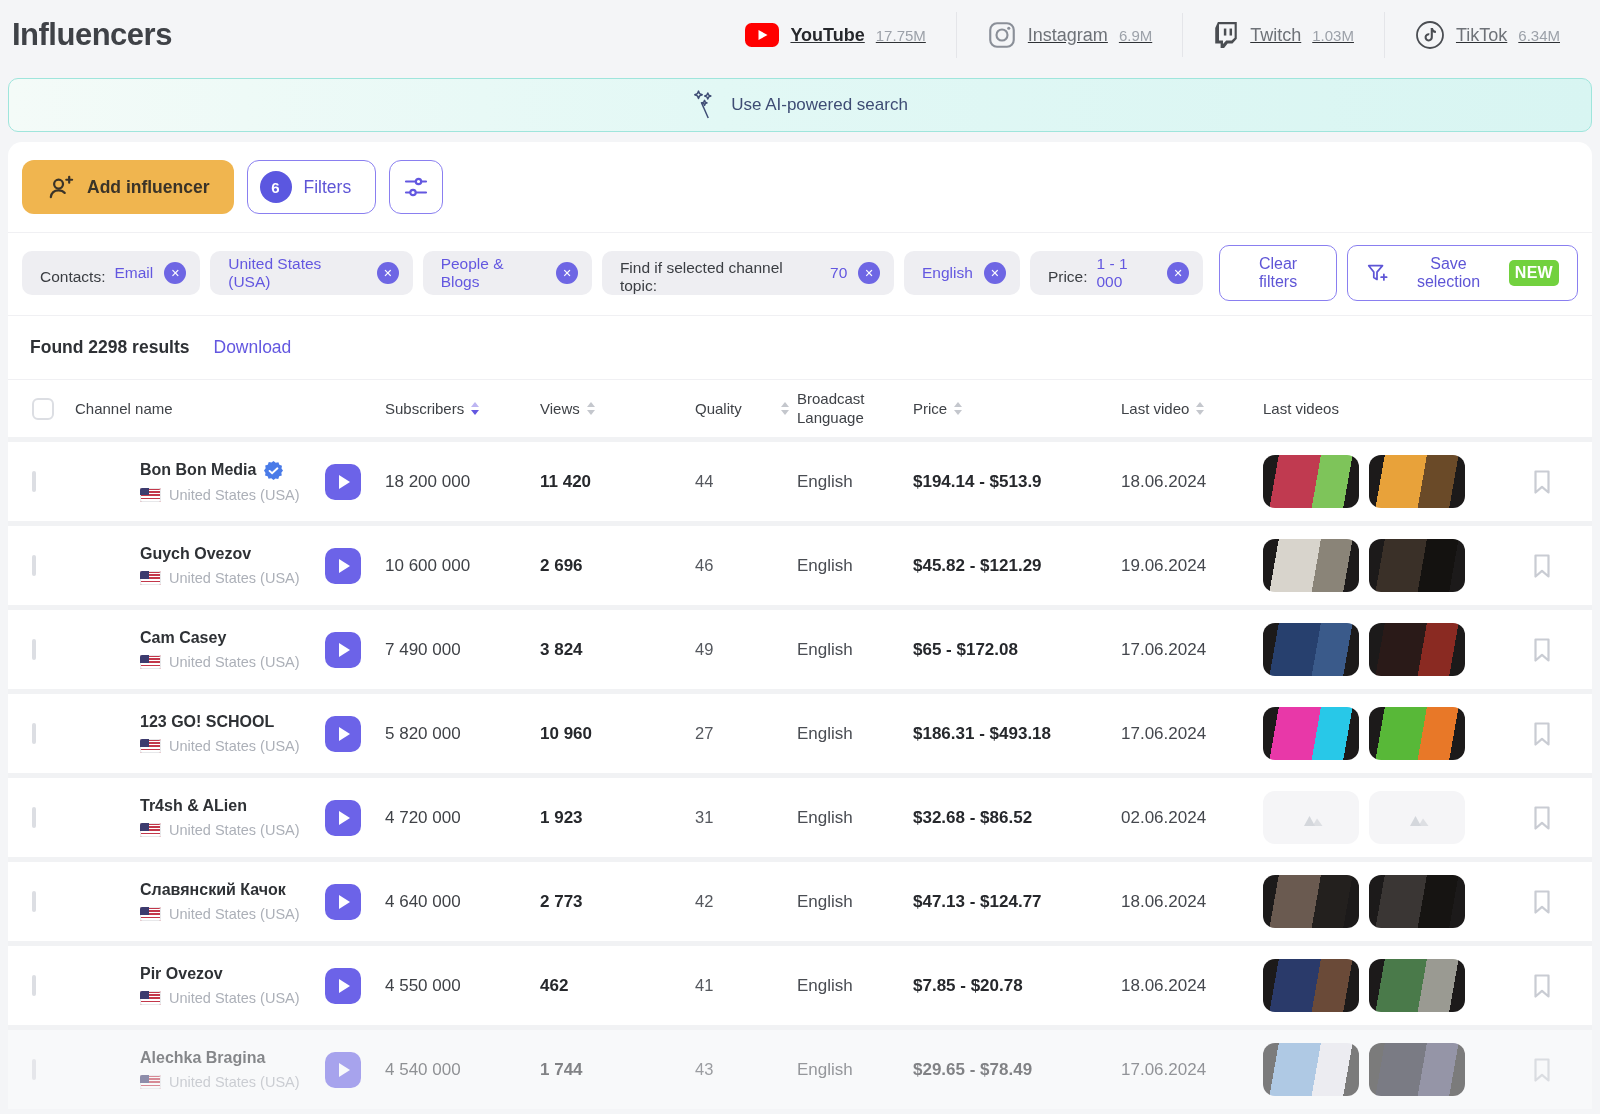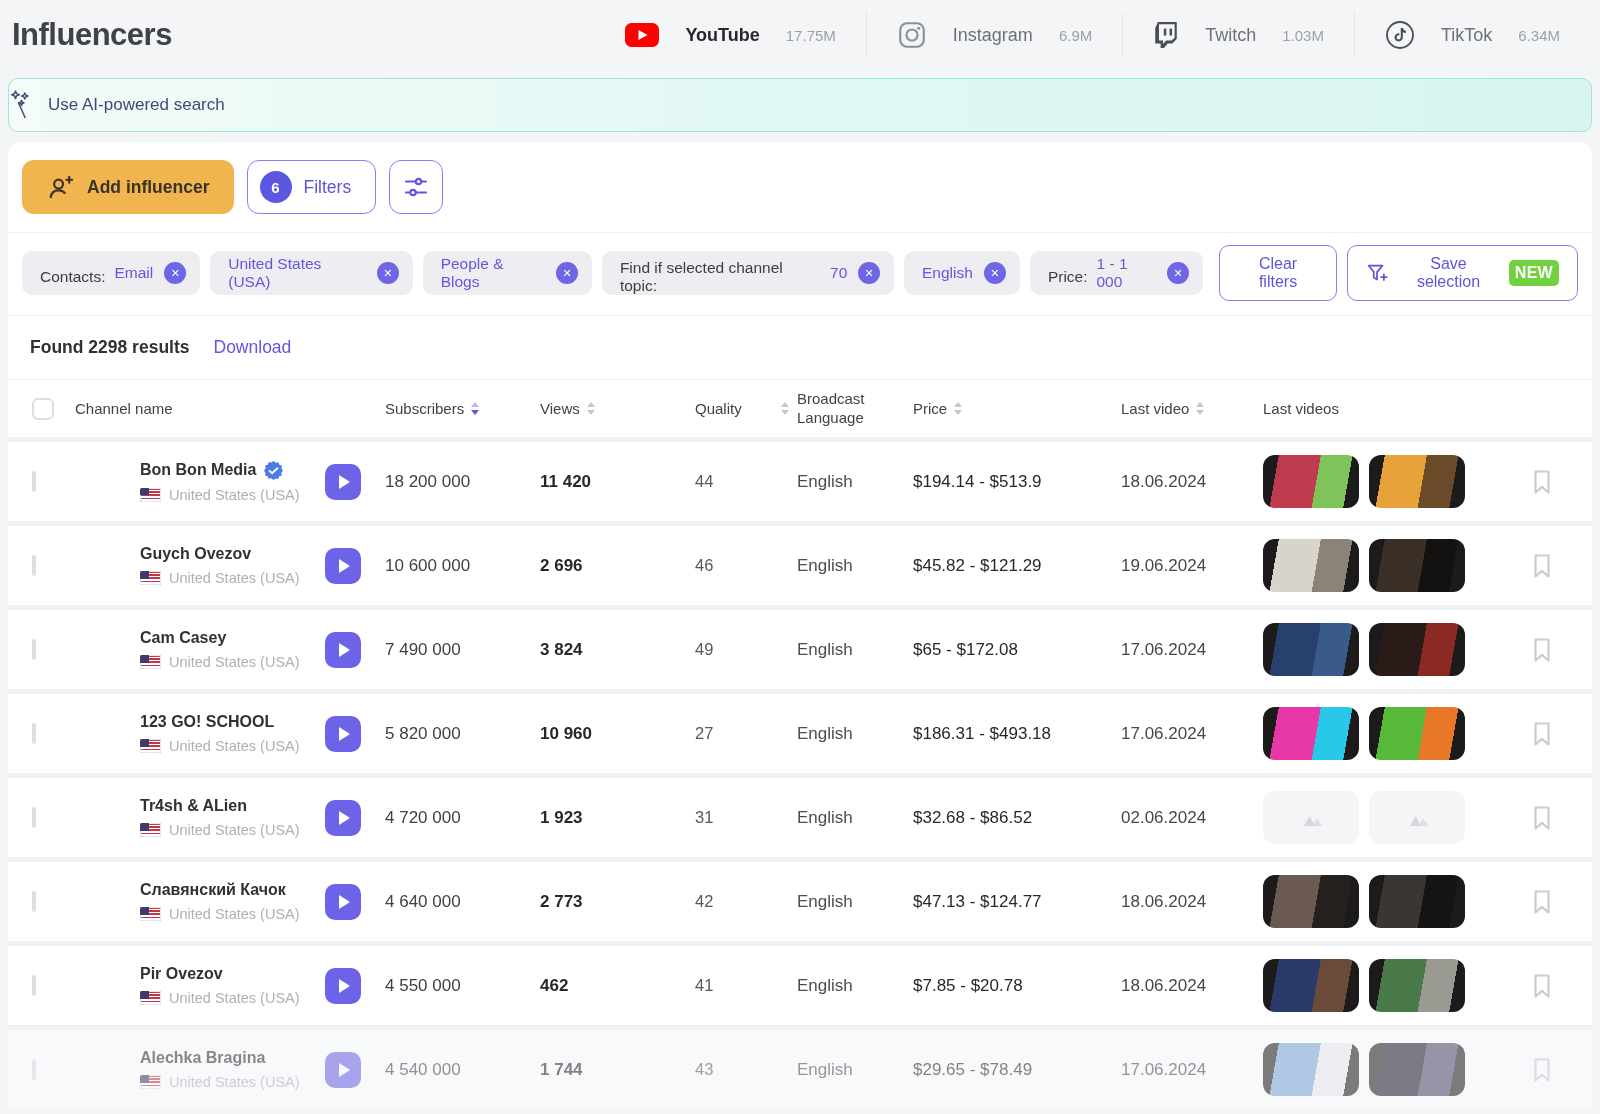--- a/index.html
+++ b/index.html
@@ -3,31 +3,31 @@
 <meta charset="utf-8">
 <style>
   * { margin:0; padding:0; box-sizing:border-box; }
   html,body { width:1600px; height:1114px; overflow:hidden; }
   body { background:var(--page-bg,#F4F5F7); font-family:"Liberation Sans",sans-serif; color:#2E3135; }
 
   
   .topbar { display:flex; justify-content:space-between; align-items:center; padding:12px 10px 12px 12px; }
   .topbar h1 { font-size:31px; font-weight:800; color:#3F4247; letter-spacing:-0.5px; }
   .platforms { display:flex; align-items:center; }
-  .platform { display:flex; align-items:center; gap:26px; padding:8px 30px; border-left:1px solid #E4E5E9; cursor:pointer; }
+  .platform { display:flex; align-items:center; gap:11px; padding:8px 30px; border-left:1px solid #E4E5E9; cursor:pointer;text-decoration:underline; }
   .platform:first-child { border-left:none; }
   .platform .p-name { font-size:18px; color:#6E7278; font-weight:500; }
   .platform.active .p-name { color:#26282C; font-weight:700; }
   .platform .p-count { font-size:15px; color:#9CA1A9; }
   .p-icon { display:flex; align-items:center; }
 
   
   .ai-banner { margin:8px 8px 10px; height:54px; border-radius:10px; border:1px solid #9FE5DC;
     background:linear-gradient(90deg,#F4FBF8,#E2F8F5 45%,#D8F5F2); display:flex; align-items:center;
-    justify-content:flex-start; gap:13px; color:#3E4C74; font-size:17px; font-weight:500; cursor:pointer; }
+    justify-content:center; gap:13px; color:#3E4C74; font-size:17px; font-weight:500; cursor:pointer; }
 
   
   .card { margin:0 8px; background:#fff; border-radius:14px 14px 0 0; }
 
   .search-row { display:flex; gap:13px; padding:18px 14px; align-items:center; }
   .search-box { flex:1; height:54px; background:#EDEDF1; border-radius:12px; display:flex; align-items:center; padding:0 22px; gap:16px; }
   .search-box input { flex:1; background:transparent; border:none; outline:none; font-size:17px; color:#3A3D42; font-family:inherit; }
   .search-box input::placeholder { color:#A9ADB5; }
   .search-count { color:#8A8F98; font-size:16.5px; white-space:nowrap; }
   .btn { display:flex; align-items:center; gap:12px; height:54px; border-radius:12px; cursor:pointer; font-family:inherit; }
@@ -76,21 +76,21 @@
   .country { margin-top:7px; display:flex; align-items:center; gap:8px; font-size:14.5px; color:#ACB0B8; white-space:nowrap; }
   .flag { width:21px; height:14px; border-radius:2px; flex:none; position:relative; overflow:hidden;
     background:repeating-linear-gradient(180deg,#C3374A 0 1.1px,#C3374A 1.6px,#fff 1.6px,#fff 3.2px); box-shadow:0 0 0 1px #E7E8EA inset; }
   .flag::before { content:""; position:absolute; left:0; top:0; width:9px; height:7.5px; background:#3C3B6E; }
   .play-btn { width:36px; height:36px; border-radius:10px; background:var(--accent,#6C63E8); display:flex; align-items:center; justify-content:center; cursor:pointer; }
   .play-btn i { width:0; height:0; border-top:7px solid transparent; border-bottom:7px solid transparent; border-left:11px solid #fff; margin-left:3px; }
   .cell-sub { font-size:17px; color:#3F4247; }
   .cell-views { font-size:17px; font-weight:700; color:#26282C; }
   .cell-q { font-size:16.5px; color:#55585E; }
   .cell-lang { font-size:17px; color:#4A4D53; }
-  .cell-price { font-size:17px; font-weight:400; color:#26282C; }
+  .cell-price { font-size:17px; font-weight:700; color:#26282C; }
   .cell-date { font-size:17px; color:#44474D; }
   .thumbs { display:flex; gap:10px; }
   .thumb { width:96px; height:53px; border-radius:12px; cursor:pointer; }
   .thumb.placeholder { background:#F5F5F7; display:flex; align-items:center; justify-content:center; }
   .cell-bm { display:flex; justify-content:flex-end; padding-right:40px; }
   .bookmark { cursor:pointer; display:flex; }
 </style>
 </head>
 <body>
 

